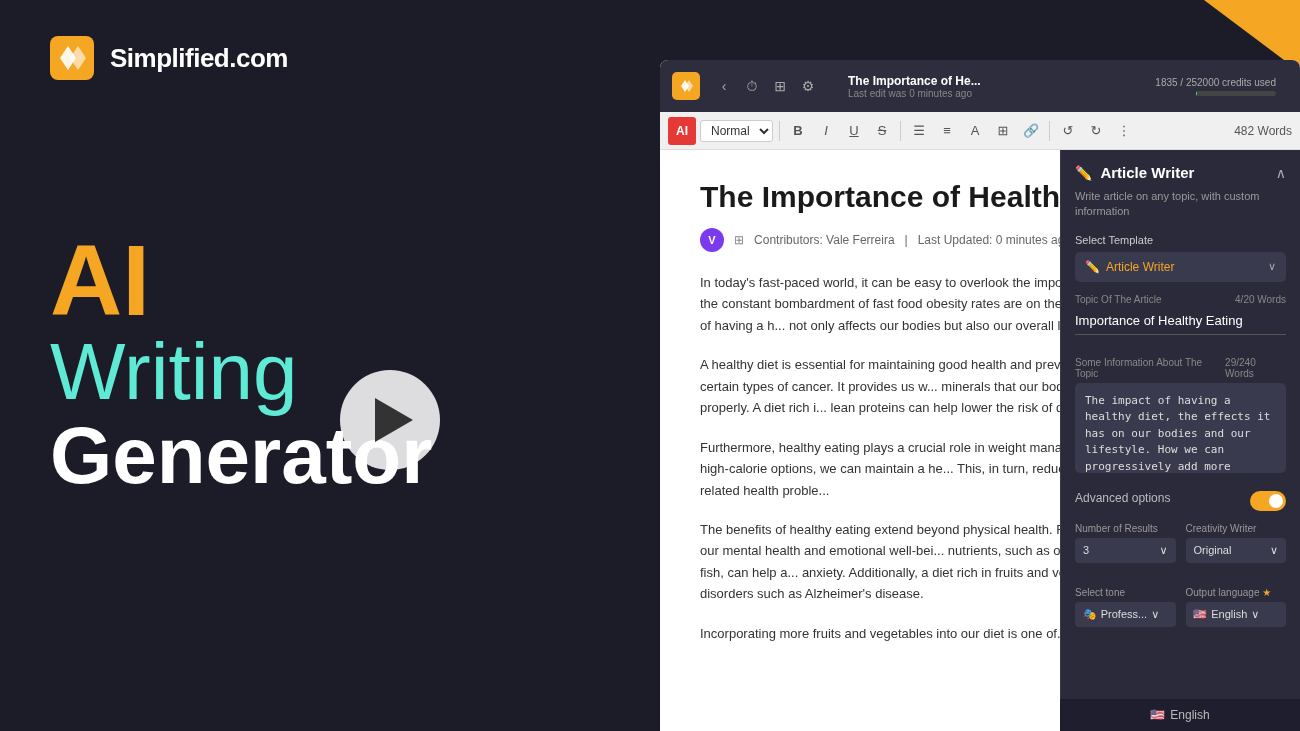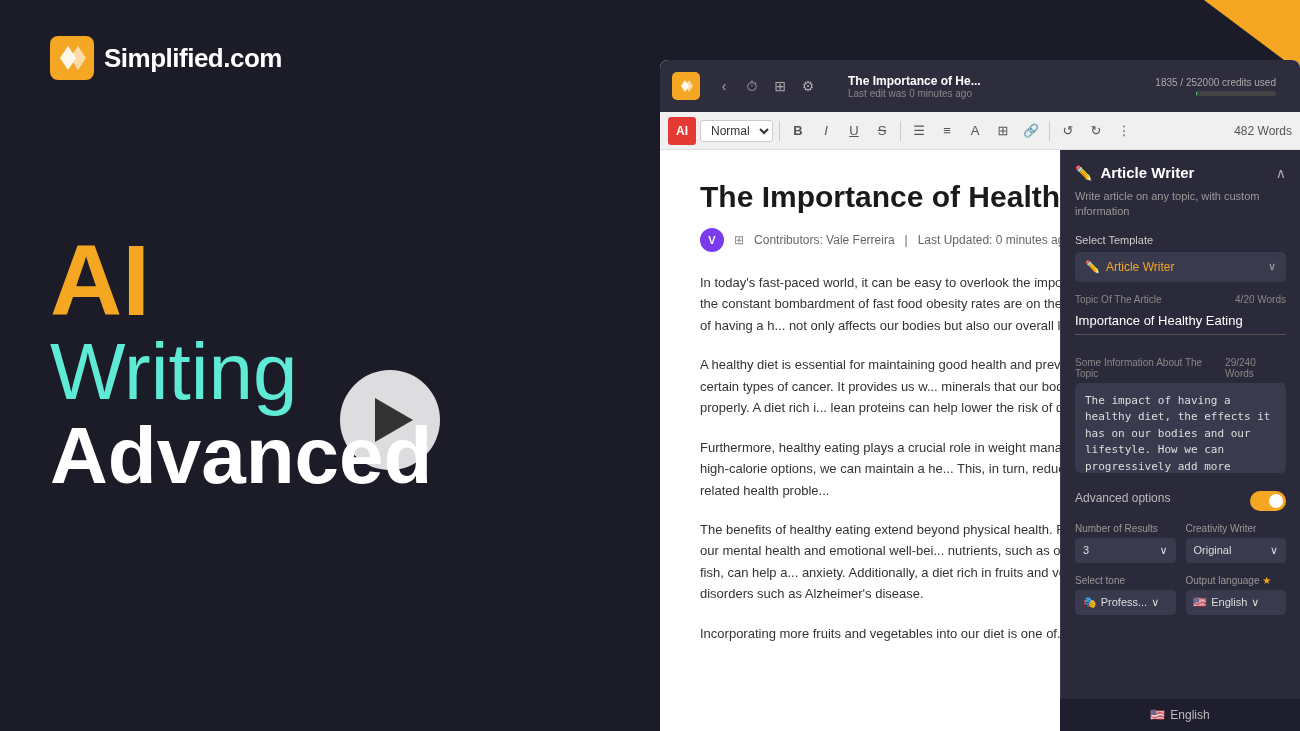--- a/index.html
+++ b/index.html
@@ -54,20 +54,21 @@
     .logo-icon {
       width: 44px;
       height: 44px;
     }
 
     .logo-text {
       color: #ffffff;
       font-size: 26px;
       font-weight: 700;
       letter-spacing: -0.5px;
+      margin-left: 6px;
     }
 
     
     .hero-text {
       position: absolute;
       top: 230px;
       left: 50px;
     }
 
     .hero-ai {
@@ -481,21 +482,21 @@
       width: 14px;
       height: 14px;
       background: white;
       border-radius: 50%;
     }
 
     .panel-two-col {
       display: grid;
       grid-template-columns: 1fr 1fr;
       gap: 10px;
-      margin-bottom: 12px;
+      margin-bottom: 24px;
     }
 
     .panel-col-label {
       color: #999;
       font-size: 10px;
       margin-bottom: 4px;
     }
 
     .panel-col-select {
       background: #3a3a4e;
@@ -580,21 +581,21 @@
     <rect width="44" height="44" rx="8" fill="#f5a623"></rect>
     <path d="M10 22 L18 10 L26 22 L18 34 Z" fill="white" opacity="0.9"></path>
     <path d="M20 22 L28 10 L36 22 L28 34 Z" fill="white" opacity="0.6"></path>
   </svg>
   <span class="logo-text">Simplified.com</span>
 </div>
 
 <div class="hero-text">
   <span class="hero-ai">AI</span>
   <span class="hero-writing">Writing</span>
-  <span class="hero-generator">Advanced</span>
+  <span class="hero-generator">Generator</span>
 </div>
 
 <div class="play-button" style="top: 420px; left: 390px; transform: translate(-50%, -50%);">
   <div class="play-triangle"></div>
 </div>
 
 <div class="app-window">
 
   <div class="app-toolbar">
     <div class="toolbar-icon">

